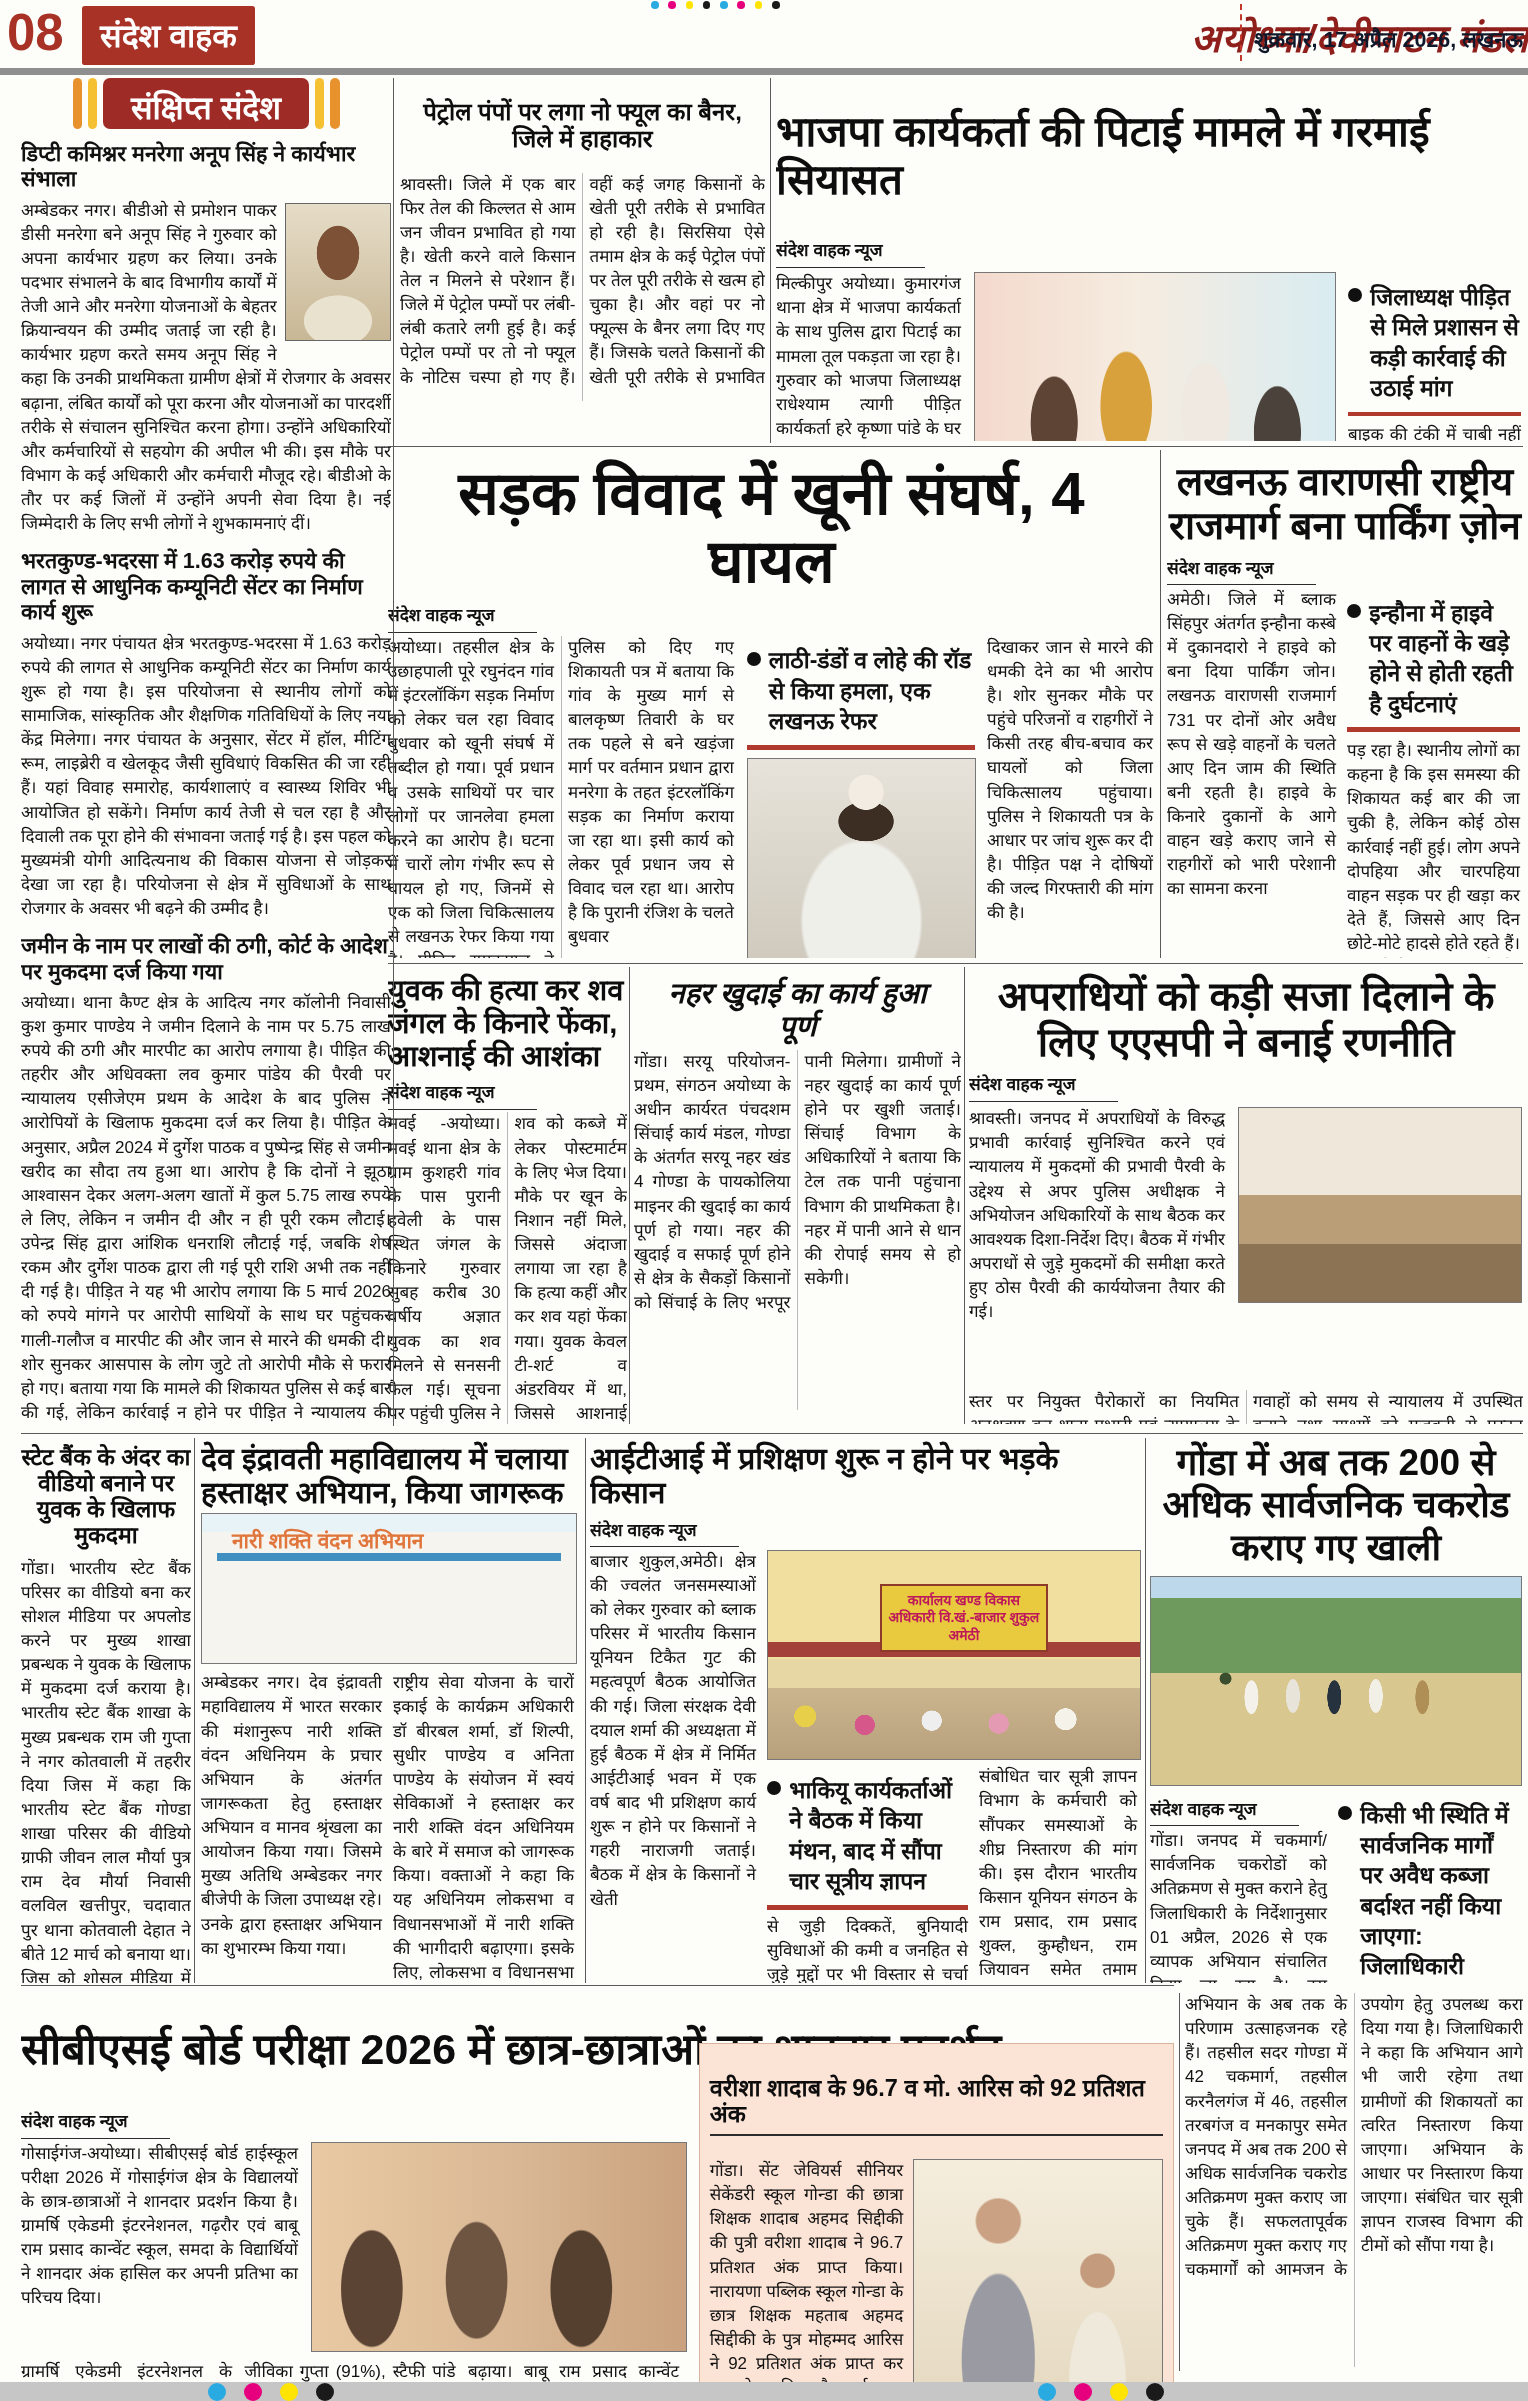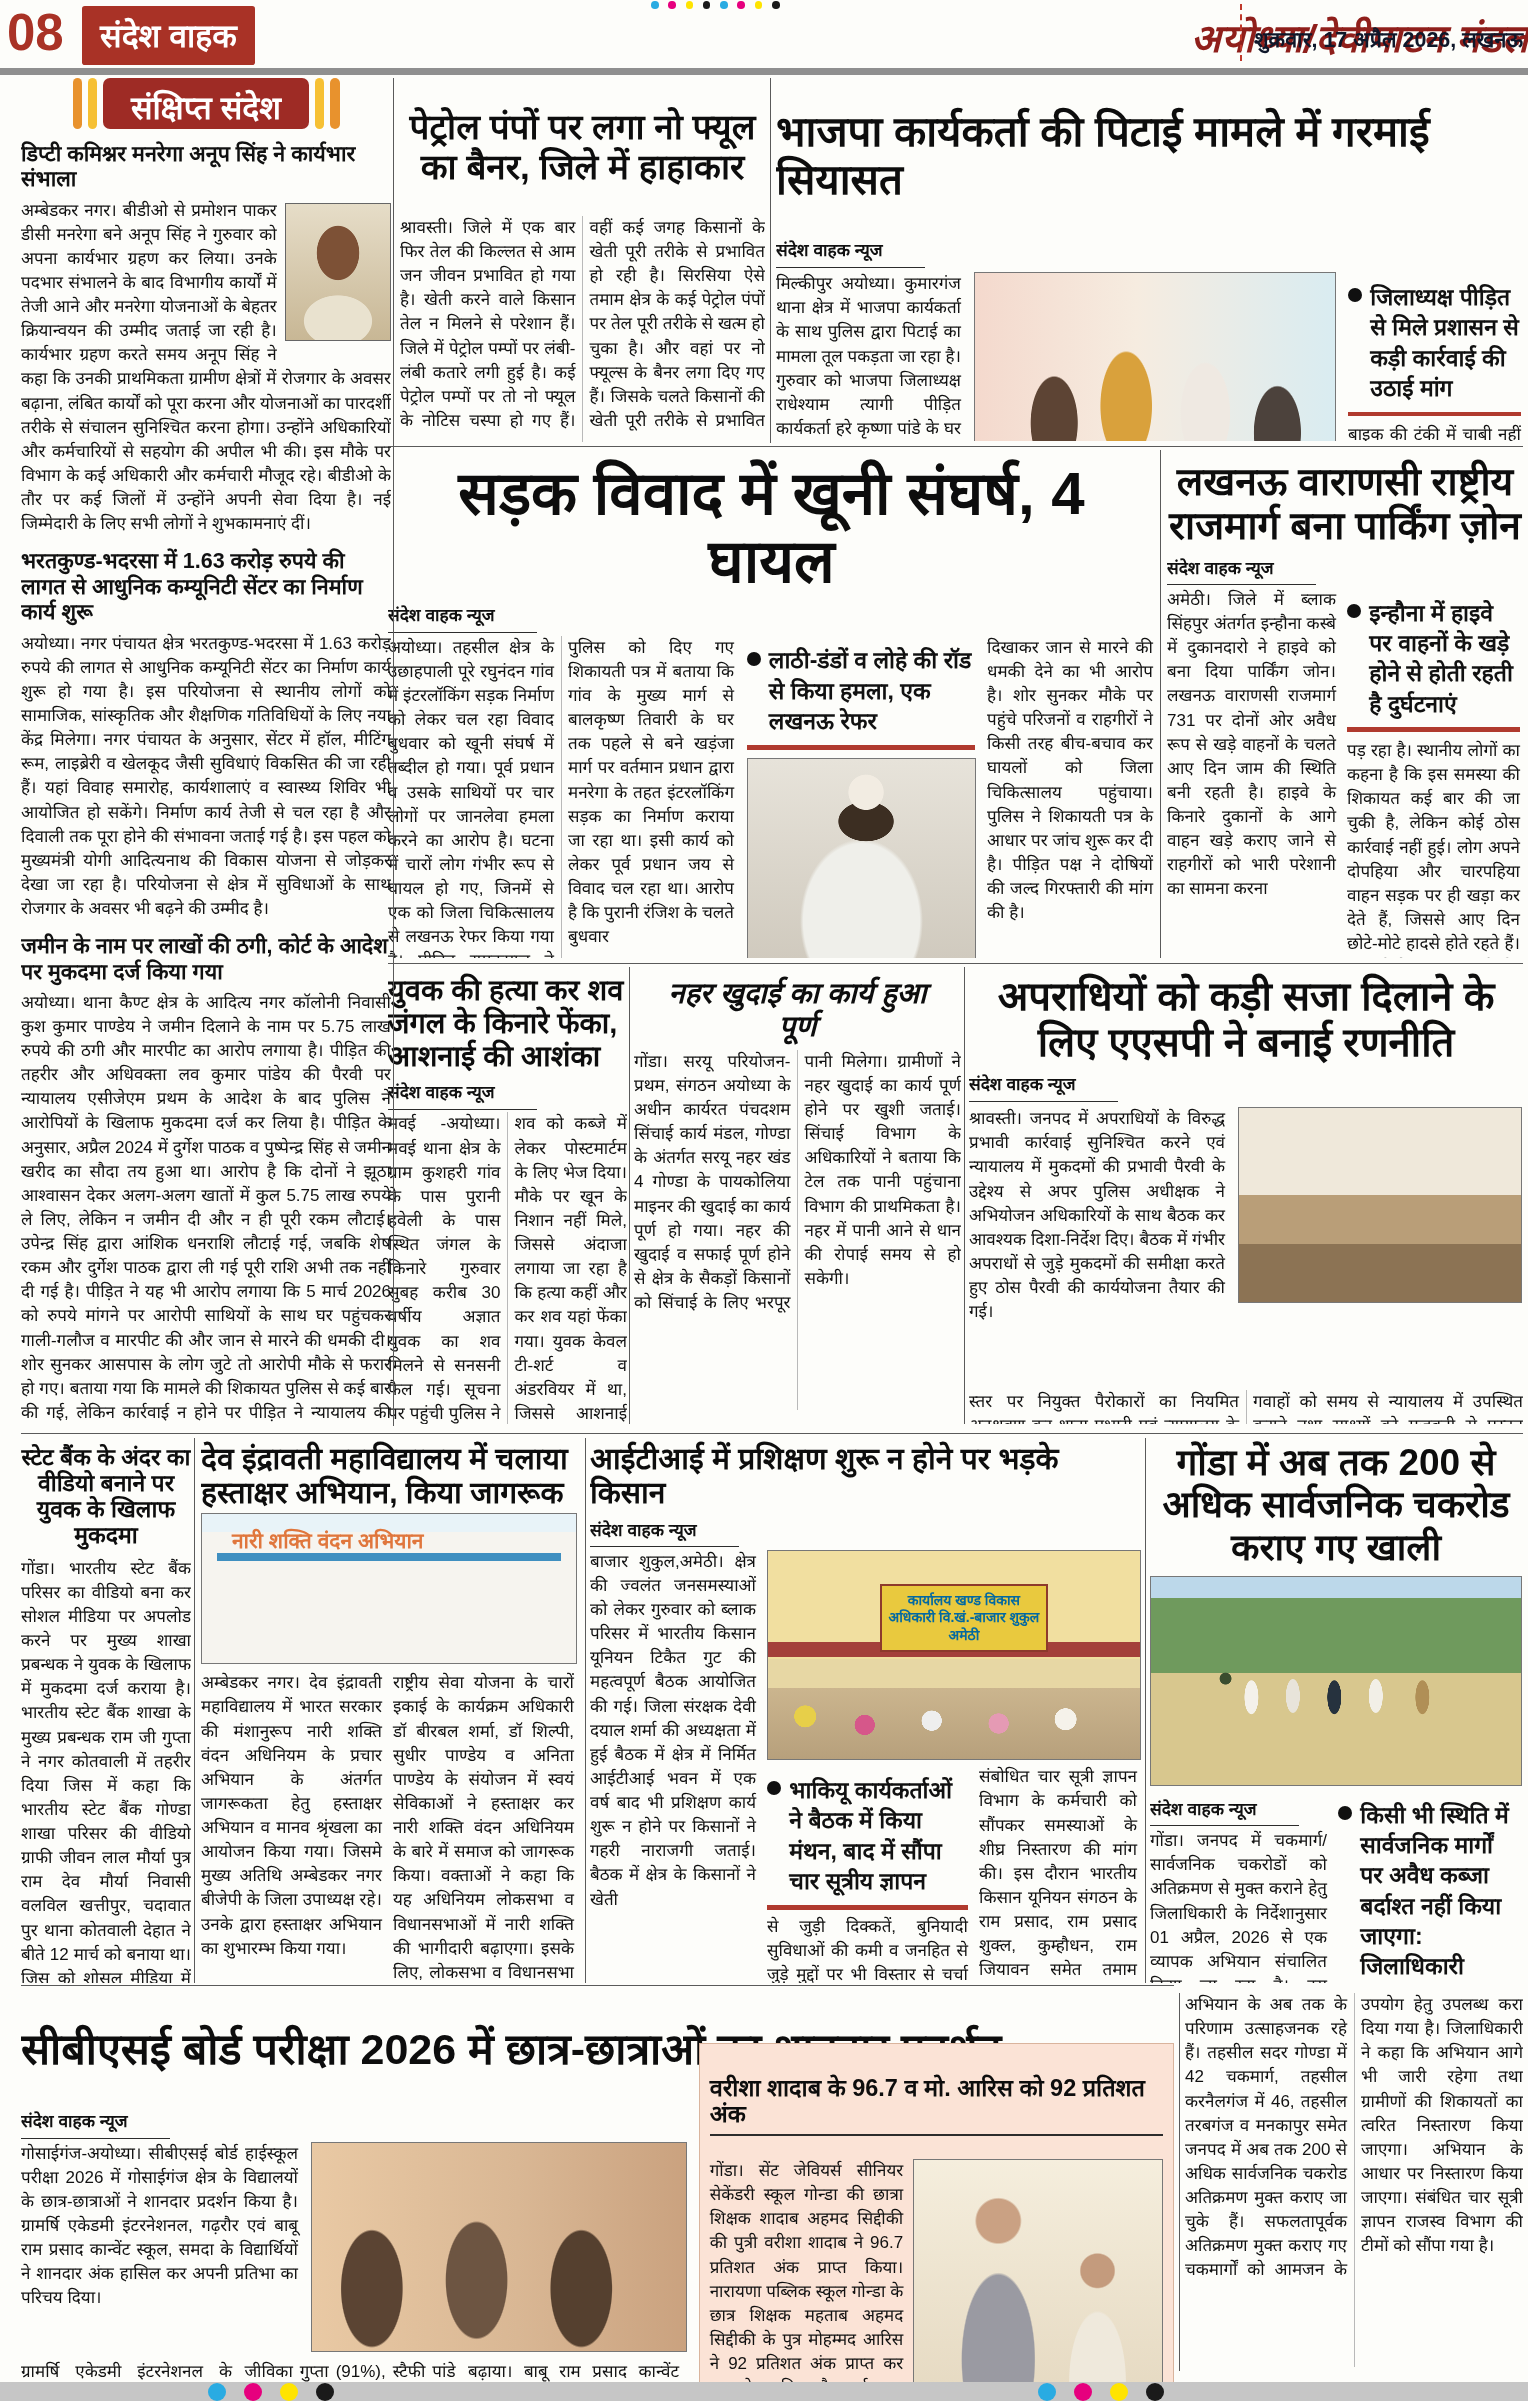--- a/index.html
+++ b/index.html
@@ -55,21 +55,21 @@
           radial-gradient(circle 5.5px at 44% 62%,#b33 0 90%,rgba(0,0,0,0) 100%),
           linear-gradient(180deg,#e7e3da,#cfc9bd);}
   .ph-meeting{background:linear-gradient(180deg,#efe8da 0 45%,#b99e78 45% 70%,#8c7354 70% 100%),
           linear-gradient(180deg,#efe8da,#d9ccb4);}
   .ph-board{background:linear-gradient(180deg,#e8f3f8 0 12%,#f6f4ef 12% 100%);}
   .ph-board .bannertxt{position:absolute;left:8%;top:8%;font-size:21px;font-weight:800;color:#e0763c;white-space:nowrap;}
   .ph-board .bluetape{position:absolute;left:4%;top:26%;width:92%;height:8.3px;background:#3f8fc0;}
   .ph-iti{background:linear-gradient(180deg,#f1dfA0 0 52%,#e7d7a4 52% 68%,#c9b694 68% 100%);}
   .ph-iti .roof{position:absolute;left:0;top:44%;width:100%;height:15px;background:#a4403a;}
   .ph-iti .sign{position:absolute;left:30%;top:16%;width:42%;padding:5.5px 4.2px;background:#e9c93e;border:2.1px solid #8d3a2c;
-        font-size:14px;font-weight:800;color:#0369a1;text-align:center;line-height:1.25;}
+        font-size:14px;font-weight:800;color:#be185d;text-align:center;line-height:1.25;}
   .ph-iti .crowd{position:absolute;left:0;bottom:0;width:100%;height:34%;
         background:radial-gradient(circle 18px at 10% 40%,#e7cf49 0 60%,rgba(0,0,0,0) 62%),
         radial-gradient(circle 16.6px at 26% 52%,#d6578a 0 60%,rgba(0,0,0,0) 62%),
         radial-gradient(circle 16.6px at 44% 46%,#eee 0 60%,rgba(0,0,0,0) 62%),
         radial-gradient(circle 16.6px at 62% 50%,#e59ab4 0 60%,rgba(0,0,0,0) 62%),
         radial-gradient(circle 18px at 80% 44%,#f5f2ea 0 60%,rgba(0,0,0,0) 62%),
         linear-gradient(180deg,#cbb58e,#b7a07c);}
   .ph-field{background:linear-gradient(180deg,#bcd8ea 0 10%,#6f9a5d 10% 46%,#d8c78e 46% 100%);}
   .ph-field .ppl{position:absolute;left:16%;top:40%;width:70%;height:30%;
         background:radial-gradient(circle 7px at 6% 30%,#3a4d2f 0 80%,rgba(0,0,0,0) 90%),
@@ -82,21 +82,21 @@
         radial-gradient(ellipse 55px 104px at 44% 66%,#6d5542 0 55%,rgba(0,0,0,0) 57%),
         radial-gradient(ellipse 55px 104px at 72% 70%,#55402f 0 55%,rgba(0,0,0,0) 57%),
         linear-gradient(90deg,#e9c9a4,#d9b794 55%,#caa27f);}
   .ph-sibs{background:radial-gradient(ellipse 62px 145px at 34% 72%,#9a9aa2 0 58%,rgba(0,0,0,0) 60%),
         radial-gradient(circle 23.5px at 34% 22%,#caa183 0 92%,rgba(0,0,0,0) 100%),
         radial-gradient(ellipse 48px 118px at 74% 80%,#efe9dc 0 58%,rgba(0,0,0,0) 60%),
         radial-gradient(circle 18px at 74% 40%,#c49b7d 0 92%,rgba(0,0,0,0) 100%),
         linear-gradient(180deg,#f5eedd,#e3d6bd);}
   
   #petrol{left:400px;top:78px;width:365px;height:364px;}
-  #petrol .hl{font-size:35px;}
+  #petrol .hl{font-size:24px;}
   #bjp{left:776px;top:73px;width:746px;height:368px;}
   #bjp .hl{font-size:42px;}
   #bjp .row{display:flex;gap:12.5px;margin-top:4.2px;}
   #road{left:388px;top:450px;width:767px;height:508px;}
   #road .hl{font-size:60px;}
   #road .row{display:flex;gap:12.5px;}
   #highway{left:1167px;top:450px;width:356px;height:508px;}
   #highway .hl{font-size:39px;}
   #highway .row{display:flex;gap:11px;margin-top:2.8px;}
   #murder{left:388px;top:967px;width:239px;height:457px;}

